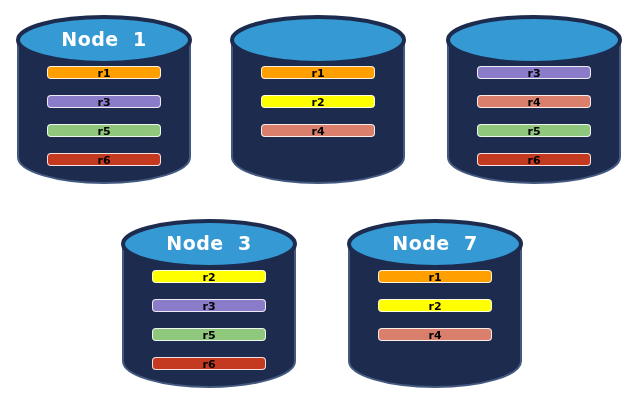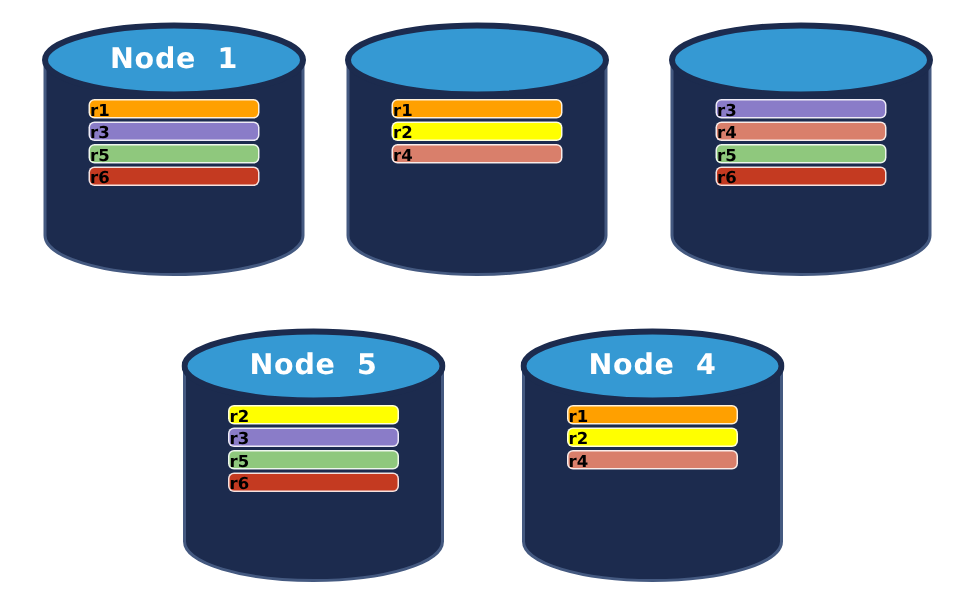--- a/index.html
+++ b/index.html
@@ -42,30 +42,31 @@
   .bars {
     position: absolute;
     left: 31px;
     top: 58px;
     width: 114px;
   }
   .bar {
     width: 114px;
     height: 13px;
     line-height: 13px;
-    margin-bottom: 2px;
+    margin-bottom: 16px;
     border: 1px solid rgba(255,255,255,0.85);
     border-radius: 4px;
     box-sizing: border-box;
+    text-align: center;
     font-size: 11px;
     font-weight: bold;
     color: #000000;
   }
   
-  .node-1 { left: 28px;  top: 8px; }
+  .node-1 { left: 16px;  top: 8px; }
   .node-2 { left: 230px; top: 8px; }
   .node-3 { left: 446px; top: 8px; }
   .node-4 { left: 121px; top: 212px; }
   .node-5 { left: 347px; top: 212px; }
 </style>
 </head>
 <body>
 
 <div class="stage">
 
@@ -106,35 +107,35 @@
         <div class="bar" style="background-color: rgb(143, 200, 125); color: rgb(0, 0, 0);">r5</div>
         <div class="bar" style="background-color: rgb(196, 58, 33); color: rgb(0, 0, 0);">r6</div>
       </div>
   </div>
 
   <div class="node node-4">
     <svg class="cylinder" viewBox="0 0 176 180">
       <path d="M2,32 L2,149 A86,26 0 0 0 174,149 L174,32 Z" stroke-width="2" fill="#1C2B4E" stroke="#445980"></path>
       <ellipse cx="88" cy="32" rx="86" ry="23" stroke-width="4" fill="#3599D3" stroke="#1C2B4E"></ellipse>
     </svg>
-    <div class="title">Node  5</div>
+    <div class="title">Node  3</div>
     <div class="bars">
         <div class="bar" style="background-color: rgb(255, 255, 0); color: rgb(0, 0, 0);">r2</div>
         <div class="bar" style="background-color: rgb(138, 124, 200); color: rgb(0, 0, 0);">r3</div>
         <div class="bar" style="background-color: rgb(143, 200, 125); color: rgb(0, 0, 0);">r5</div>
         <div class="bar" style="background-color: rgb(196, 58, 33); color: rgb(0, 0, 0);">r6</div>
       </div>
   </div>
 
   <div class="node node-5">
     <svg class="cylinder" viewBox="0 0 176 180">
       <path d="M2,32 L2,149 A86,26 0 0 0 174,149 L174,32 Z" stroke-width="2" fill="#1C2B4E" stroke="#445980"></path>
       <ellipse cx="88" cy="32" rx="86" ry="23" stroke-width="4" fill="#3599D3" stroke="#1C2B4E"></ellipse>
     </svg>
-    <div class="title">Node  4</div>
+    <div class="title">Node  7</div>
     <div class="bars">
         <div class="bar" style="background-color: rgb(255, 160, 0); color: rgb(0, 0, 0);">r1</div>
         <div class="bar" style="background-color: rgb(255, 255, 0); color: rgb(0, 0, 0);">r2</div>
         <div class="bar" style="background-color: rgb(217, 127, 107); color: rgb(0, 0, 0);">r4</div>
       </div>
   </div>
 
 </div>
 
 </body></html>

